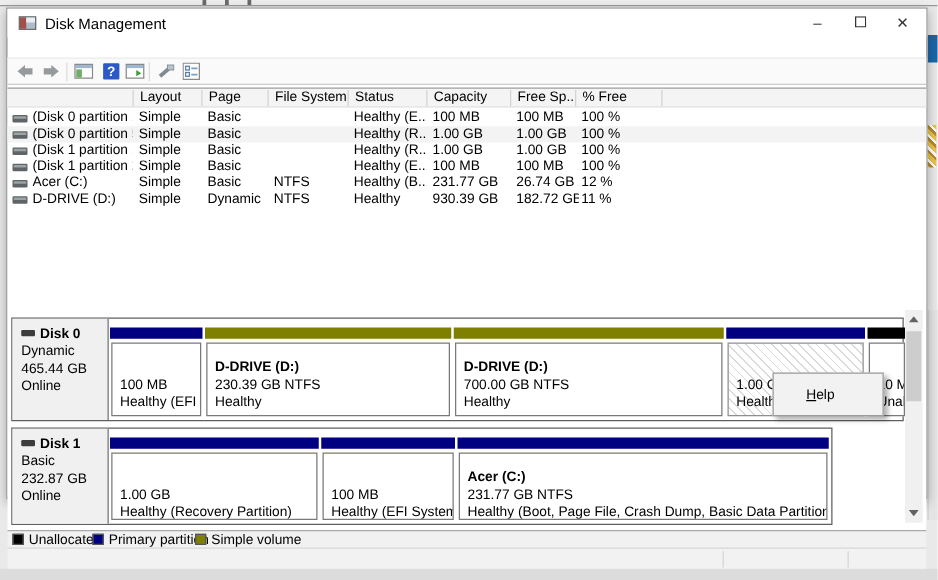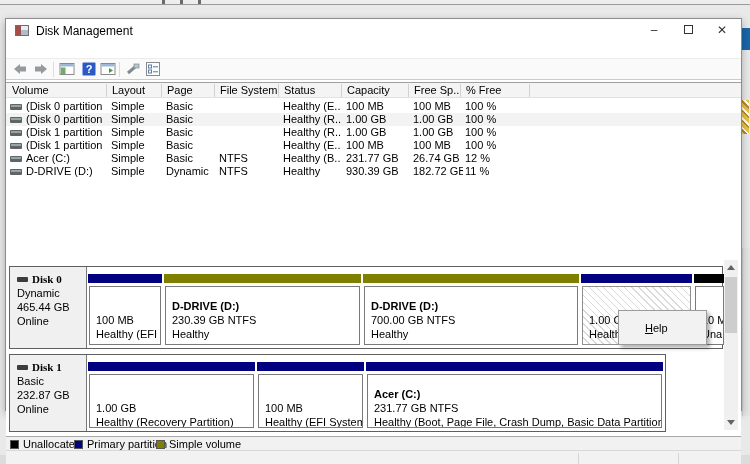--- a/index.html
+++ b/index.html
@@ -10,21 +10,21 @@
   
   .bg-top-strip { position:absolute; left:0; top:0; width:750px; height:5px; background:#ededed; border-bottom:1px solid #9a9a9a; }
   .bg-top-mark { position:absolute; top:0; height:4px; width:3px; background:#6a6a6a; }
   .bg-right-blue { position:absolute; left:742px; top:28px; width:8px; height:22px; background:#1b66a8; }
   .bg-right-pencil { position:absolute; left:740px; top:100px; width:9px; height:34px;
     background:repeating-linear-gradient(45deg,#e6c34c 0 3px,#b88a2f 3px 5px,#fff 5px 7px); }
   .bg-right-gray { position:absolute; left:742px; top:248px; width:8px; height:168px; background:#e4e4e4; border-left:1px solid #cfcfcf; }
   .bg-bottom-strip { position:absolute; left:0; top:455px; width:750px; height:9px; background:#dcdcdc; }
 
   
-  .window { position:absolute; left:5px; top:18px; width:737px; height:393px; background:#fff;
+  .window { position:absolute; left:5px; top:6px; width:737px; height:393px; background:#fff;
             border:1px solid #8c8c8c; box-shadow:0 3px 8px rgba(0,0,0,.28); }
 
   .titlebar { position:absolute; left:0; top:0; width:100%; height:23px; background:#fff; }
   .app-icon { position:absolute; left:9px; top:6px; width:14px; height:11px; border:1px solid #6d6d6d; background:#aebdc9; }
   .app-icon .half-l { position:absolute; left:0; top:0; width:5px; height:9px; background:#a05048; }
   .app-icon .half-r { position:absolute; right:0; top:0; width:7px; height:4px; background:#e8eef2; }
   .title-text { position:absolute; left:30px; top:5px; font-size:12px; }
   .winbtn { position:absolute; top:0; width:34px; height:23px; text-align:center; line-height:23px; font-size:12px; color:#333; }
   .btn-min { right:70px; } .btn-max { right:36px; } .btn-close { right:2px; }
 
@@ -51,21 +51,21 @@
   .c-vol{left:20px;width:80px} .c-lay{left:105px;width:50px} .c-typ{left:160px;width:48px}
   .c-fs{left:213px;width:56px} .c-st{left:277px;width:58px} .c-cap{left:340px;width:60px}
   .c-fr{left:407px;width:50px} .c-pct{left:459px;width:60px}
 
   
   .diskpane { position:absolute; left:0; top:243px; width:100%; height:174px; background:#fff; }
   .disk-row { position:absolute; left:3px; border:1px solid #5f5f5f; background:#fff; display:flex; }
   .disk0 { top:4px; width:714px; height:83px; }
   .disk1 { top:92px; width:657px; height:78px; }
   .disk-label { width:77px; flex:none; background:#f0f0f0; border-right:1px solid #777; padding:5px 0 0 7px; line-height:14px; }
-  .disk-name { font-weight:bold; white-space:nowrap;font-family:Liberation Serif, serif; }
+  .disk-name { font-weight:bold; white-space:nowrap; }
   .disk-ic { display:inline-block; width:11px; height:5px; background:#3c3c3c; border-radius:1px; margin-right:4px; vertical-align:1px; }
   .parts { flex:1; display:flex; padding:0 1px; }
   .part { position:relative; flex:none; margin-right:2px; }
   .part:last-child { margin-right:0; }
   .pbar { position:absolute; left:0; right:0; top:7px; height:9px; }
   .k-primary .pbar { background:#000080; }
   .k-simple  .pbar { background:#808000; }
   .k-unalloc .pbar { background:#000000; }
   .pbody { position:absolute; left:1px; right:1px; top:19px; bottom:3px; background:#fff;
            border:1px solid #7a7a7a; padding:12px 0 0 6px; line-height:14px; overflow:hidden; white-space:nowrap; }
@@ -163,21 +163,20 @@
           <rect x="0.5" y="0.5" width="13" height="13" fill="#fdfdfd" stroke="#8a8a8a"></rect>
           <rect x="2.5" y="3" width="3" height="3" fill="#fff" stroke="#5a7ea8"></rect>
           <rect x="7" y="4" width="5" height="1.4" fill="#7ba0c8"></rect>
           <rect x="2.5" y="8" width="3" height="3" fill="#fff" stroke="#5a7ea8"></rect>
           <rect x="7" y="9" width="5" height="1.4" fill="#7ba0c8"></rect>
         </svg></div>
   </div>
 
   <div class="listpane">
     <div class="lv-header">
-      <span class="hcell" style="left:0;width:100px">Volume</span>
       <span class="hcell" style="left:100px;width:55px">Layout</span>
       <span class="hcell" style="left:155px;width:53px">Page</span>
       <span class="hcell" style="left:208px;width:64px">File System</span>
       <span class="hcell" style="left:272px;width:63px">Status</span>
       <span class="hcell" style="left:335px;width:67px">Capacity</span>
       <span class="hcell" style="left:402px;width:52px">Free Sp...</span>
       <span class="hcell" style="left:454px;width:69px">% Free</span>
       <span class="hsep" style="left:100px"></span>
         <span class="hsep" style="left:155px"></span>
       <span class="hsep" style="left:208px"></span>

